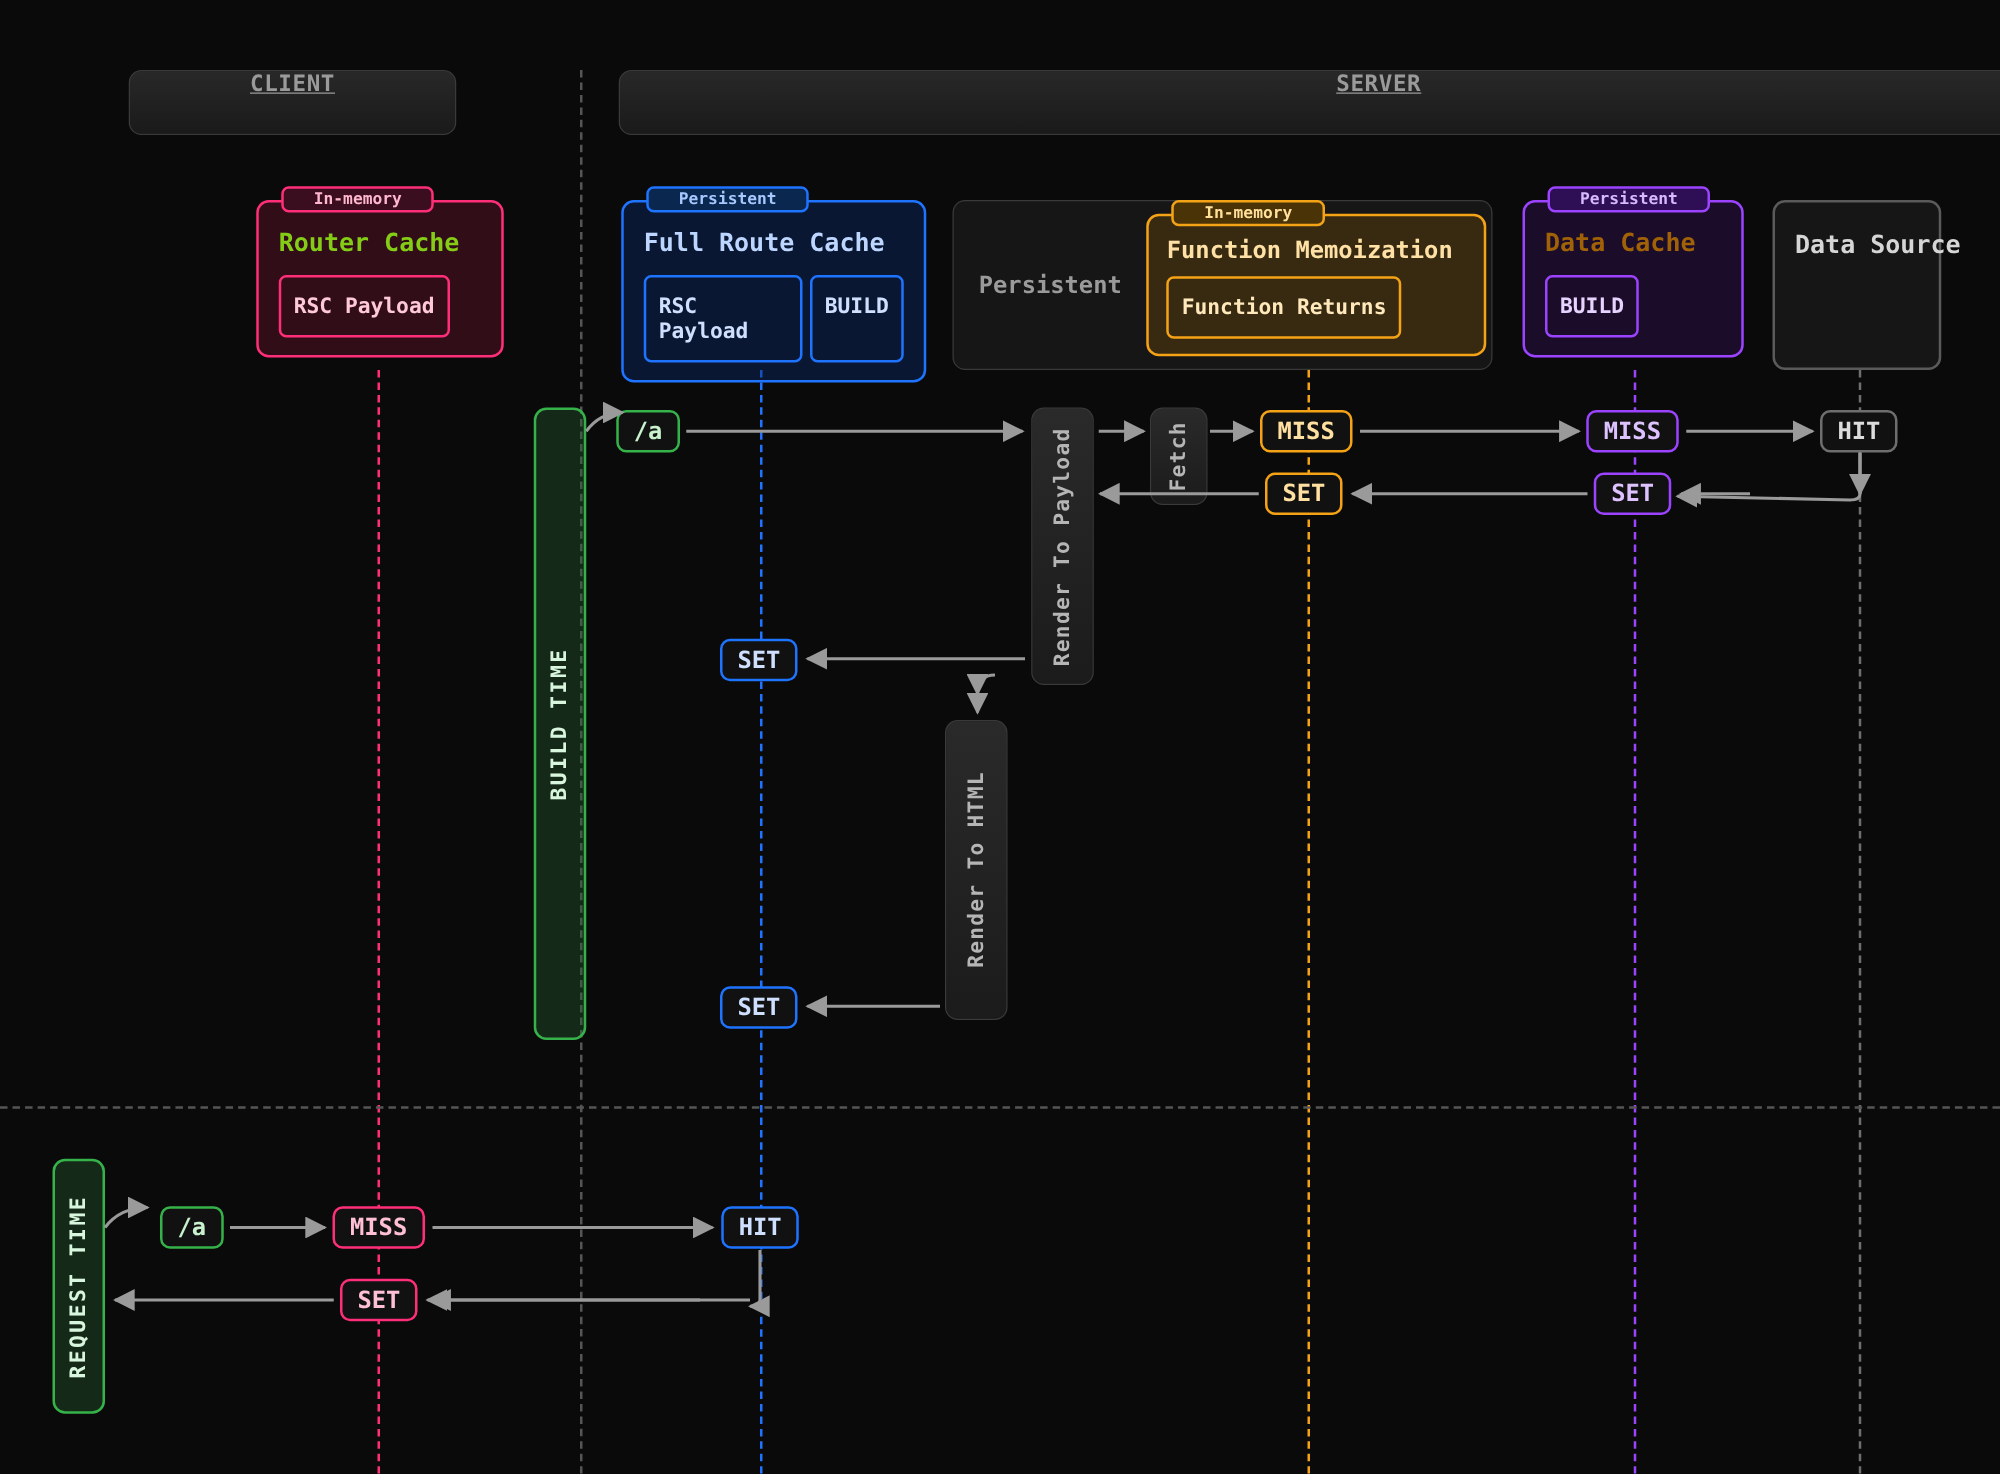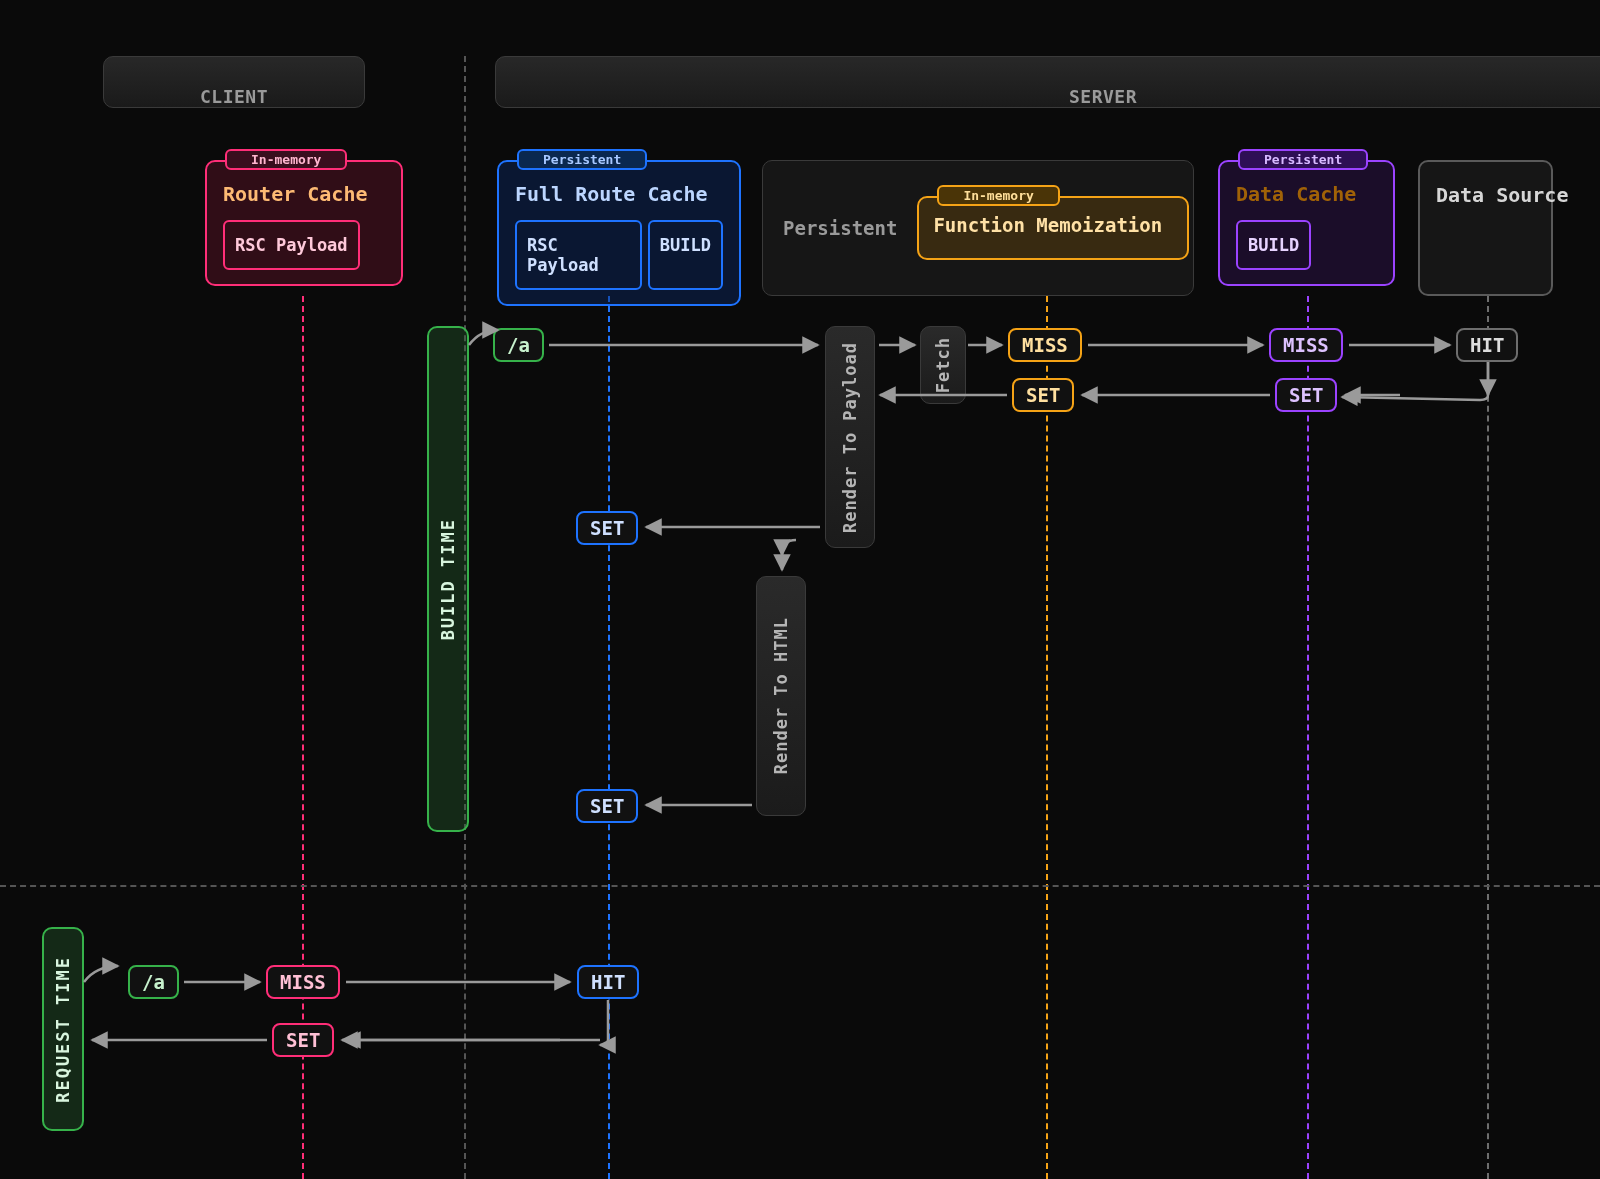--- a/index.html
+++ b/index.html
@@ -15,24 +15,25 @@
   }
   .header-box {
     position: absolute;
     border: 1px solid #3a3a3a;
     border-radius: 10px;
     background: linear-gradient(#282828, #1a1a1a);
     color: #9a9a9a;
     font-size: 18px;
     font-weight: 600;
     display: flex;
-    align-items: flex-end;
+    align-items: flex-start;
     justify-content: center;
     letter-spacing: 0.5px;
     height: 52px;
+    text-decoration: underline;
   }
   .cache-box {
     position: absolute;
     border: 2px solid;
     border-radius: 10px;
     padding: 20px 16px 14px 16px;
   }
   .cache-title {
     font-size: 20px;
     font-weight: 700;
@@ -115,40 +116,43 @@
 
 <div class="phase-box" style="left:427px; top:326px; width:42px; height:506px;">
   <span>BUILD TIME</span>
 </div>
 <div class="phase-box" style="left:42px; top:927px; width:42px; height:204px;">
   <span>REQUEST TIME</span>
 </div>
 
 <div class="cache-box" style="left:205px; top:160px; width:198px; border-color:#ff2e78; background:rgba(120,20,50,0.35);">
   <div class="tag" style="border-color:#ff2e78; background:#3a0e1e; color:#ffb6cf;">In-memory</div>
-  <div class="cache-title" style="color:#fdba74;">Router Cache</div>
+  <div class="cache-title" style="color:#84cc16;">Router Cache</div>
   <div class="chip-row">
     <div class="chip" style="border-color:#ff2e78; color:#ffc9da;">RSC Payload</div>
   </div>
 </div>
 
 <div class="cache-box" style="left:497px; top:160px; width:244px; border-color:#1e73ff; background:rgba(10,40,100,0.45);">
   <div class="tag" style="border-color:#1e73ff; background:#0a284f; color:#a7c8ff;">Persistent</div>
   <div class="cache-title" style="color:#bcd6ff;">Full Route Cache</div>
   <div class="chip-row">
     <div class="chip" style="border-color:#1e73ff; color:#cfe0ff;">RSC Payload</div>
     <div class="chip" style="border-color:#1e73ff; color:#cfe0ff;">BUILD</div>
   </div>
 </div>
 
 <div style="position:absolute; left:762px; top:160px; width:432px; height:136px; border:1px solid #3a3a3a; border-radius:10px; background:rgba(30,30,30,0.6); display:flex; align-items:center;">
   <div style="padding:0 20px; color:#9a9a9a; font-size:19px; font-weight:600;">Persistent</div>
   <div class="cache-box" style="position:relative; left:0; top:0; width:272px; border-color:#f5a316; background:rgba(120,80,10,0.35); padding:16px 14px 12px 14px;">
     <div class="tag" style="border-color:#f5a316; background:#4a3407; color:#ffdf9a;">In-memory</div>
     <div class="cache-title" style="color:#ffe1a6; font-size:19px; margin-bottom:10px;">Function Memoization</div>
+    <div class="chip-row">
+      <div class="chip" style="border-color:#f5a316; color:#ffe8bb;">Function Returns</div>
+    </div>
   </div>
 </div>
 
 <div class="cache-box" style="left:1218px; top:160px; width:177px; border-color:#9b43ff; background:rgba(60,20,100,0.35);">
   <div class="tag" style="border-color:#9b43ff; background:#2e0f55; color:#d7b9ff;">Persistent</div>
   <div class="cache-title" style="color:#a16207;">Data Cache</div>
   <div class="chip-row">
     <div class="chip" style="border-color:#9b43ff; color:#e7d3ff;">BUILD</div>
   </div>
 </div>

